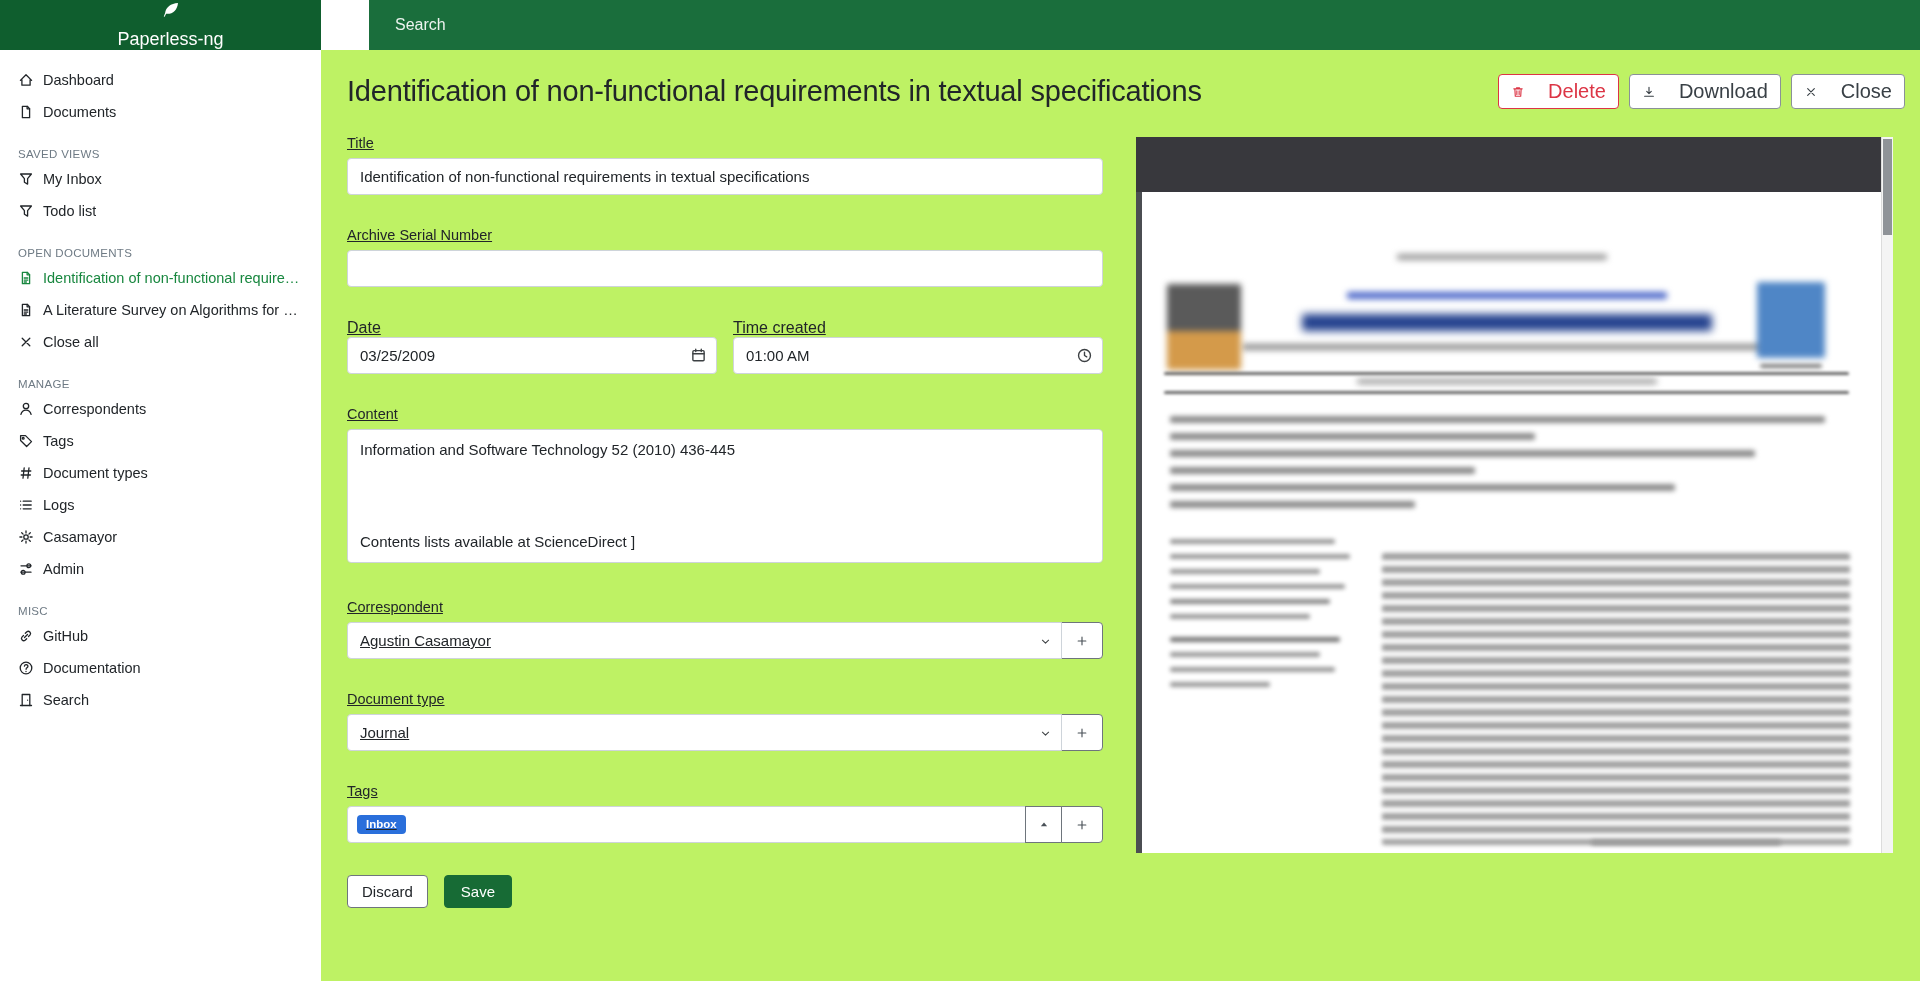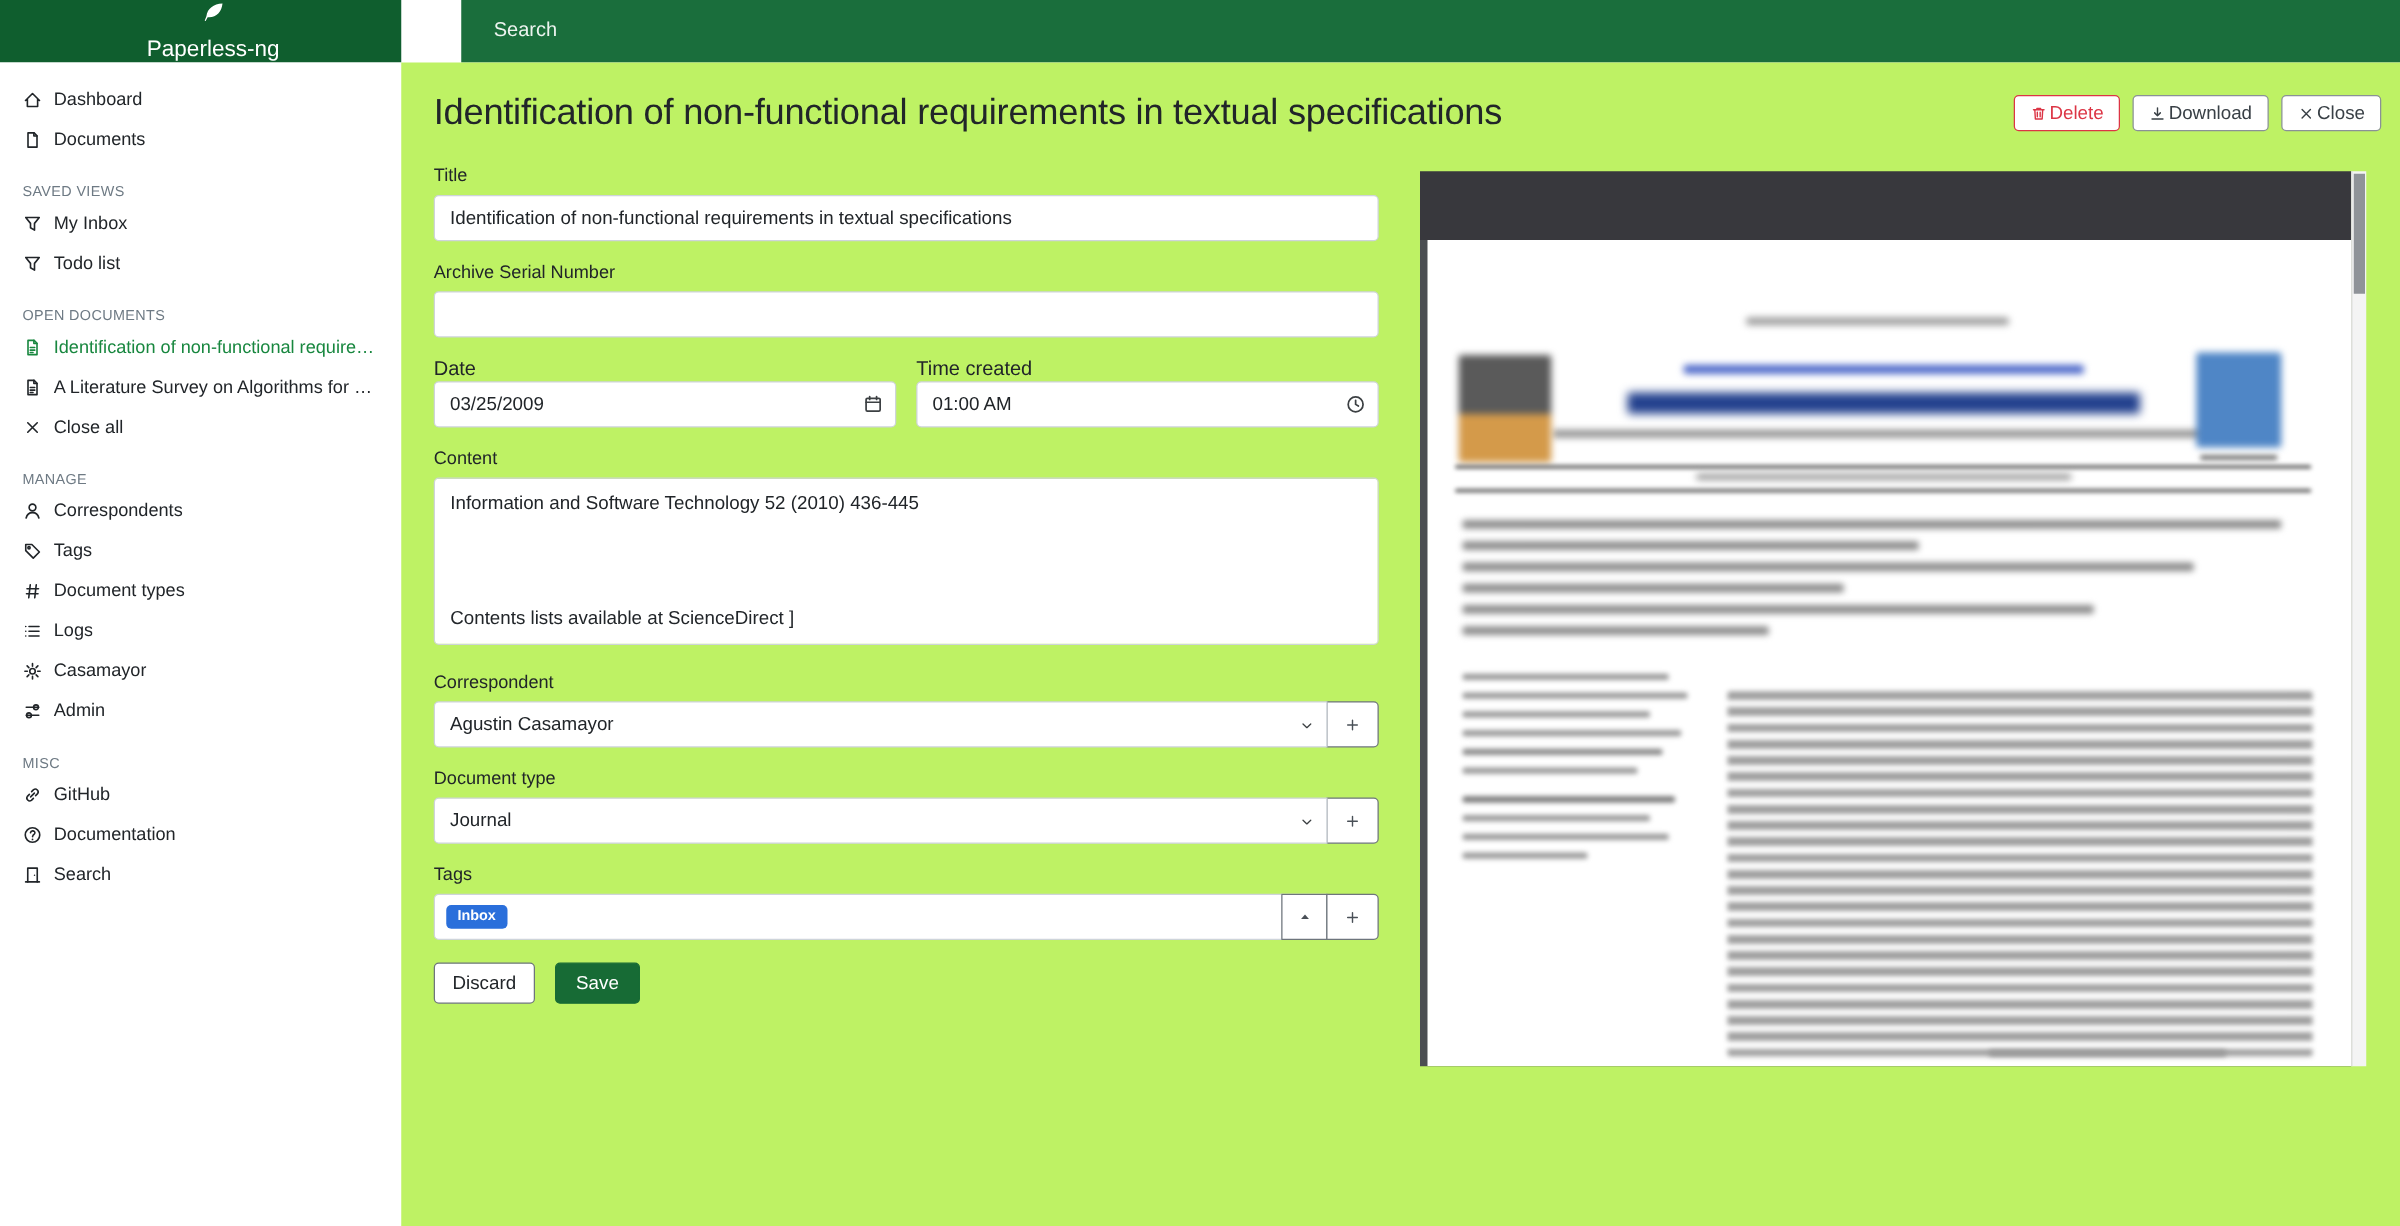--- a/index.html
+++ b/index.html
@@ -31,30 +31,30 @@
   svg.icn, svg.icn * { stroke:currentColor; fill:none; stroke-width:1.3;
                        stroke-linecap:round; stroke-linejoin:round; }
   svg.icn .fil { fill:currentColor; stroke:none; }
 
   
   main { flex:1; position:relative; background:#bef264; }
   .page-header { display:flex; justify-content:space-between; align-items:center;
                  padding:24px 15px 0 26px; }
   h1 { font-size:29px; font-weight:400; margin:0; letter-spacing:-.2px; }
   .actions { display:flex; gap:10px; }
-  .btn { display:inline-flex; align-items:center; gap:2px; border-radius:4px;
-         padding:5px 12px; font-size:15px; background:#fff; border:1px solid #8a9197;
+  .btn { display:inline-flex; align-items:center; gap:23px; border-radius:4px;
+         padding:5px 12px; font-size:20px; background:#fff; border:1px solid #8a9197;
          color:#394046; cursor:pointer; font-family:inherit; }
   .btn svg { width:14px; height:14px; }
   .btn-delete { color:#dc3545; border-color:#dc3545; }
 
   
   .content-row { margin-top:26px; padding-left:26px; }
   .doc-form { width:756px; }
-  .field { margin-bottom:17px; }
+  .field { margin-bottom:32px;text-decoration:underline; }
   .field > label { display:block; font-size:14.5px; margin-bottom:7px; }
   .control { width:100%; height:37px; border:1px solid #ced4da; border-radius:4px;
              padding:0 12px; font-size:15px; font-family:inherit; color:#212529;
              background:#fff; outline:none; }
   textarea.control { height:134px; padding:8px 12px; line-height:23px; resize:none;
                      overflow-y:scroll; white-space:pre-wrap; }
   textarea.control::-webkit-scrollbar { width:13px; }
   textarea.control::-webkit-scrollbar-track { background:#f8f9fa; }
   textarea.control::-webkit-scrollbar-thumb { background:#c2c8ce; border:3px solid #f8f9fa; border-radius:7px; }
   .row2 { display:flex; gap:16px; }

